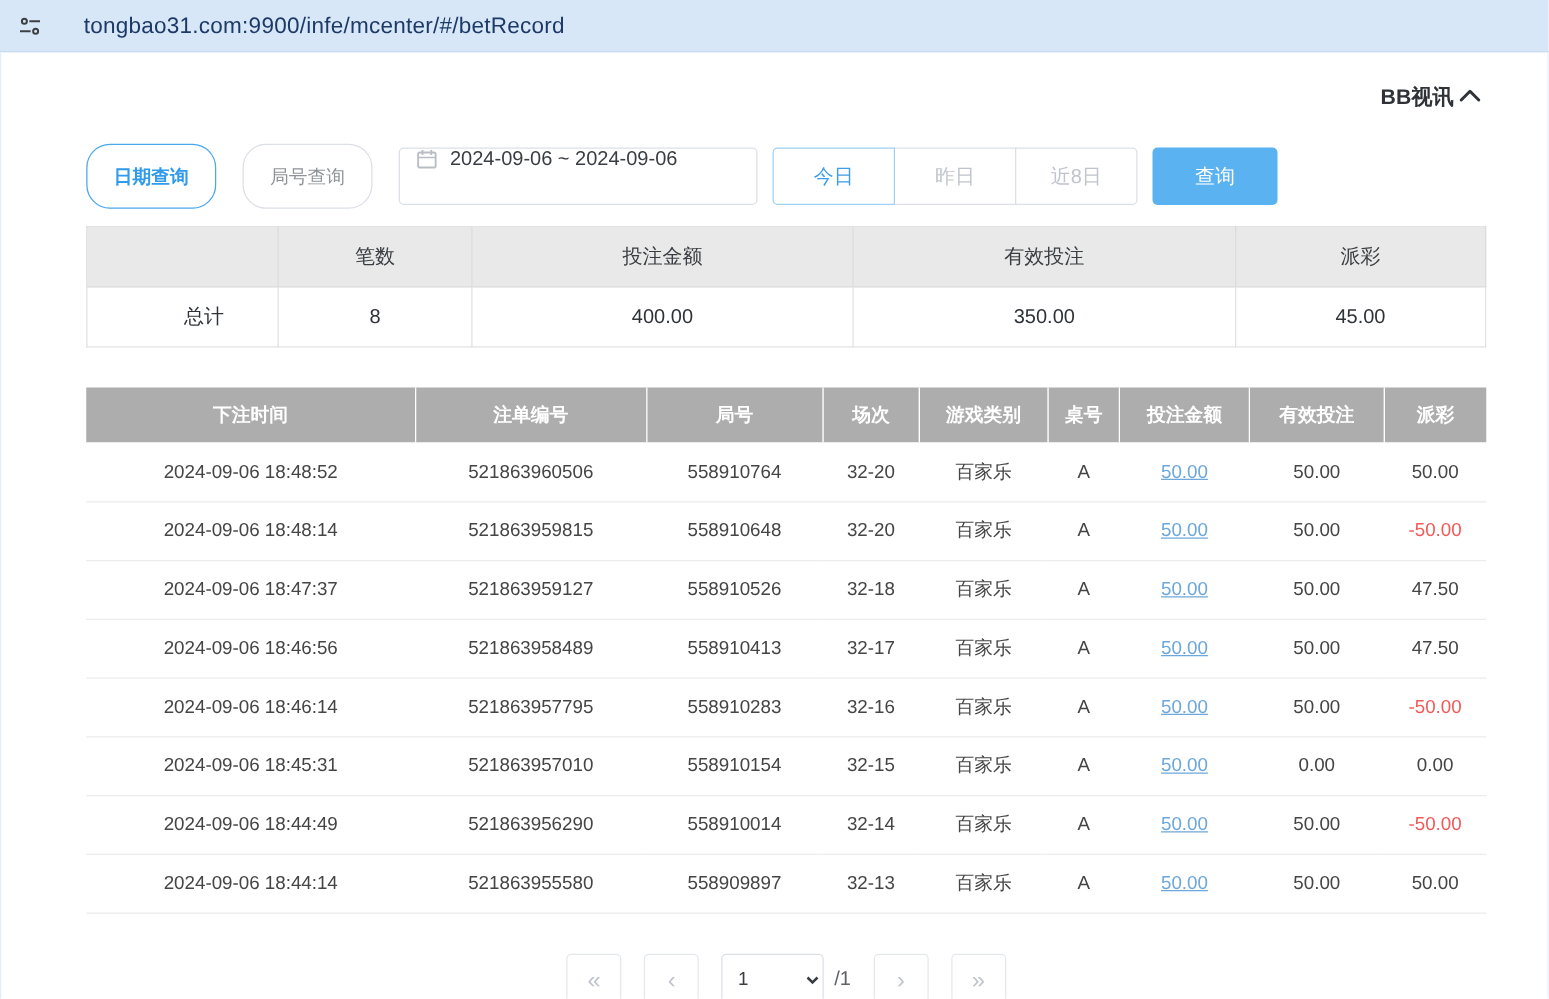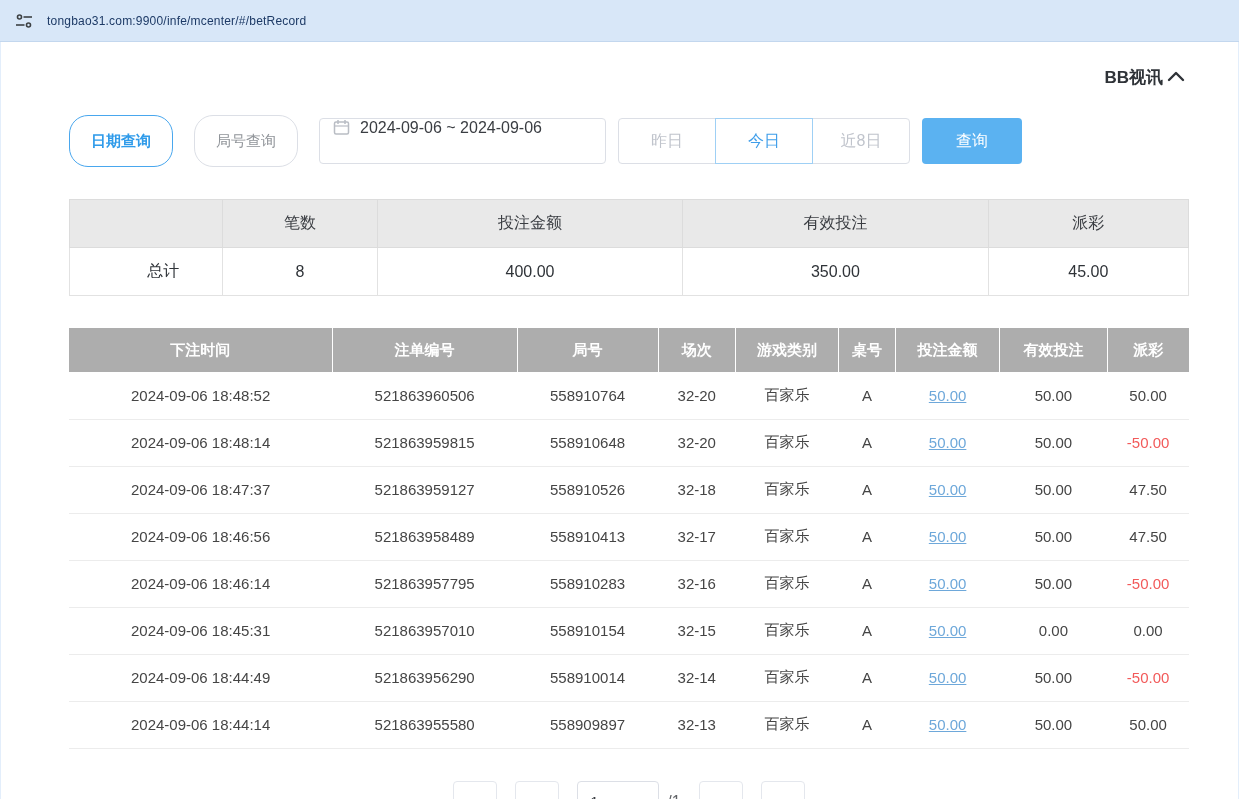--- a/index.html
+++ b/index.html
@@ -2,21 +2,21 @@
 <html><head>
 <meta charset="utf-8">
 <style>
   * { margin:0; padding:0; box-sizing:border-box; }
   html,body { width:1239px; height:799px; overflow:hidden; background:#fff;
     font-family:"Liberation Sans","DejaVu Sans",sans-serif; }
 
   
   .address-bar { height:42px; background:#d8e7f8; border-bottom:1px solid #c3d7ee;
     display:flex; align-items:center; padding:0 14px; gap:13px; }
-  .address-bar .url { font-size:12px; color:#1d3a66; letter-spacing:.2px; }
+  .address-bar .url { font-size:18px; color:#1d3a66; letter-spacing:.2px;margin-left:20px; }
   .site-icon { width:20px; height:20px; display:inline-flex; align-items:center; justify-content:center; cursor:pointer; }
 
   
   .panel { background:#fff; border-left:1px solid #e3eefb; border-right:1px solid #e3eefb;
     height:757px; padding:24px 49px 0 68px; }
   .panel-header { display:flex; align-items:center; justify-content:flex-end; }
   .panel-title { font-size:17px; font-weight:bold; color:#2f3338; }
   .collapse-btn { background:none; border:none; cursor:pointer; padding:4px; display:flex; }
 
   
@@ -32,21 +32,21 @@
   .seg { width:98px; height:46px; border:1px solid #dcdfe6; background:#fff; color:#c0c4cc;
     font-size:16px; margin-left:-1px; cursor:pointer; }
   .seg:first-child { border-radius:4px 0 0 4px; margin-left:0; }
   .seg:last-child { border-radius:0 4px 4px 0; }
   .seg.active { color:#3f9eea; border-color:#9fd0f5; position:relative; z-index:1; }
   .search-btn { margin-left:12px; width:100px; height:46px; border:none; border-radius:4px;
     background:#5bb2f1; color:#fff; font-size:16px; cursor:pointer; }
 
   
   table { border-collapse:collapse; width:100%; table-layout:fixed; }
-  .summary-table { margin-top:32px; }
+  .summary-table { margin-top:14px; }
   .summary-table th { background:#e9e9e9; height:48px; font-size:16px; font-weight:normal;
     color:#3a3d42; border:1px solid #dcdcdc; text-align:center; }
   .summary-table td { height:48px; font-size:16px; color:#2f3338; border:1px solid #e2e2e2;
     text-align:center; background:#fff; }
   .summary-table td.label { text-align:center; padding-left:34px; }
 
   
   .bet-table { margin-top:32px; }
   .bet-table th { background:#adadad; color:#fff; font-size:15px; font-weight:bold;
     height:44px; border-right:1px solid #fff; text-align:center; }
@@ -103,22 +103,22 @@
           <rect x="1.5" y="3" width="14" height="12" rx="1.5" fill="none" stroke="#b9bdc4" stroke-width="1.5"></rect>
           <line x1="5" y1="1" x2="5" y2="5" stroke="#b9bdc4" stroke-width="1.5"></line>
           <line x1="12" y1="1" x2="12" y2="5" stroke="#b9bdc4" stroke-width="1.5"></line>
           <line x1="1.5" y1="7" x2="15.5" y2="7" stroke="#b9bdc4" stroke-width="1.2"></line>
         </svg>
       </span>
       <span class="date-text">2024-09-06 ~ 2024-09-06</span>
     </div>
 
     <div class="seg-group">
+      <button class="seg active">今日</button>
       <button class="seg">昨日</button>
-      <button class="seg active">今日</button>
       <button class="seg">近8日</button>
     </div>
 
     <button class="search-btn">查询</button>
   </div>
 
   <table class="summary-table">
     <colgroup>
       <col style="width:13.7%">
         <col style="width:13.8%">

